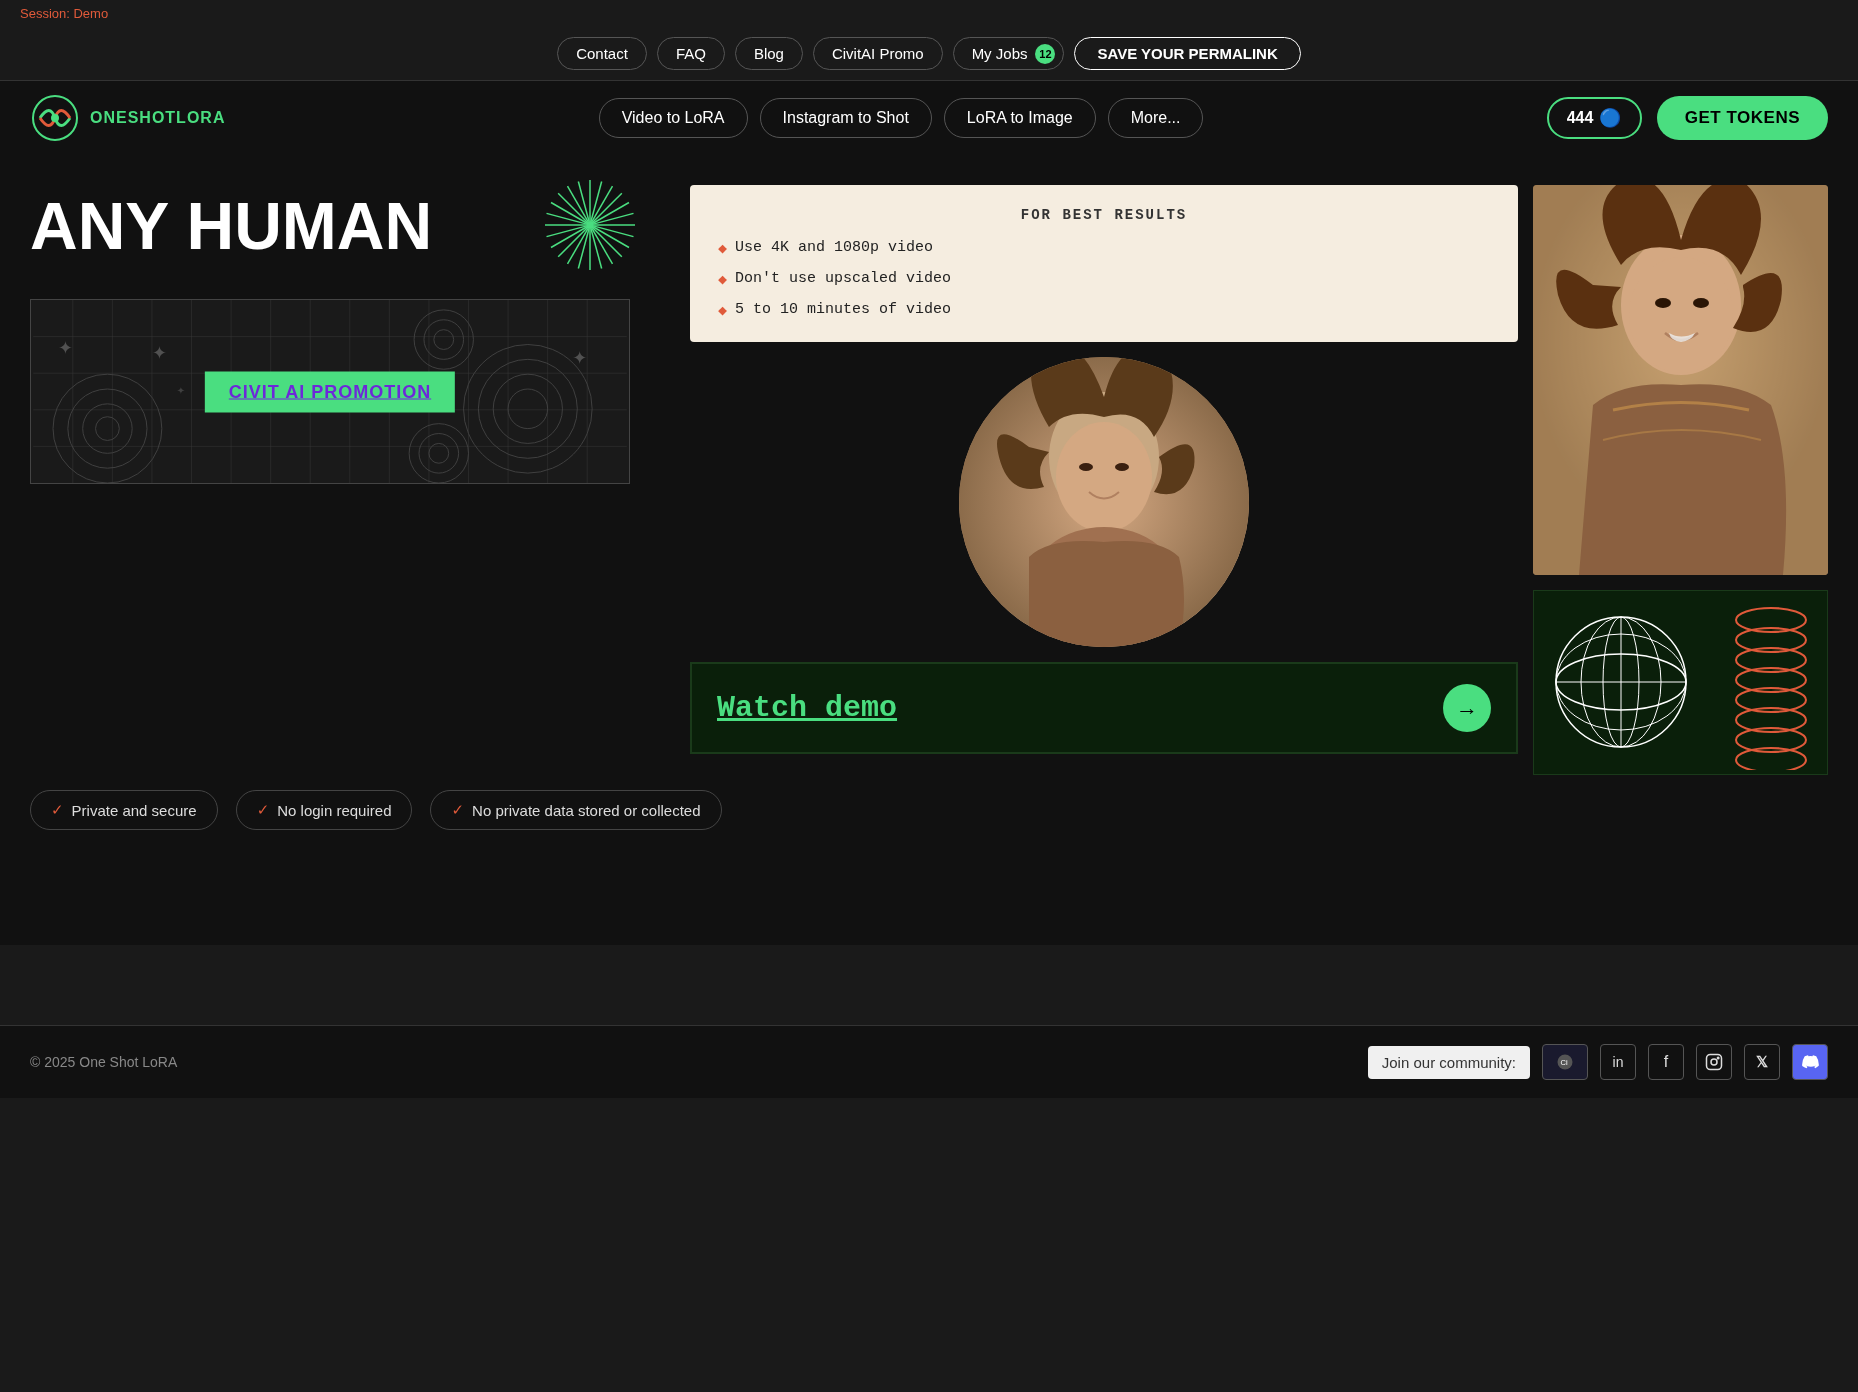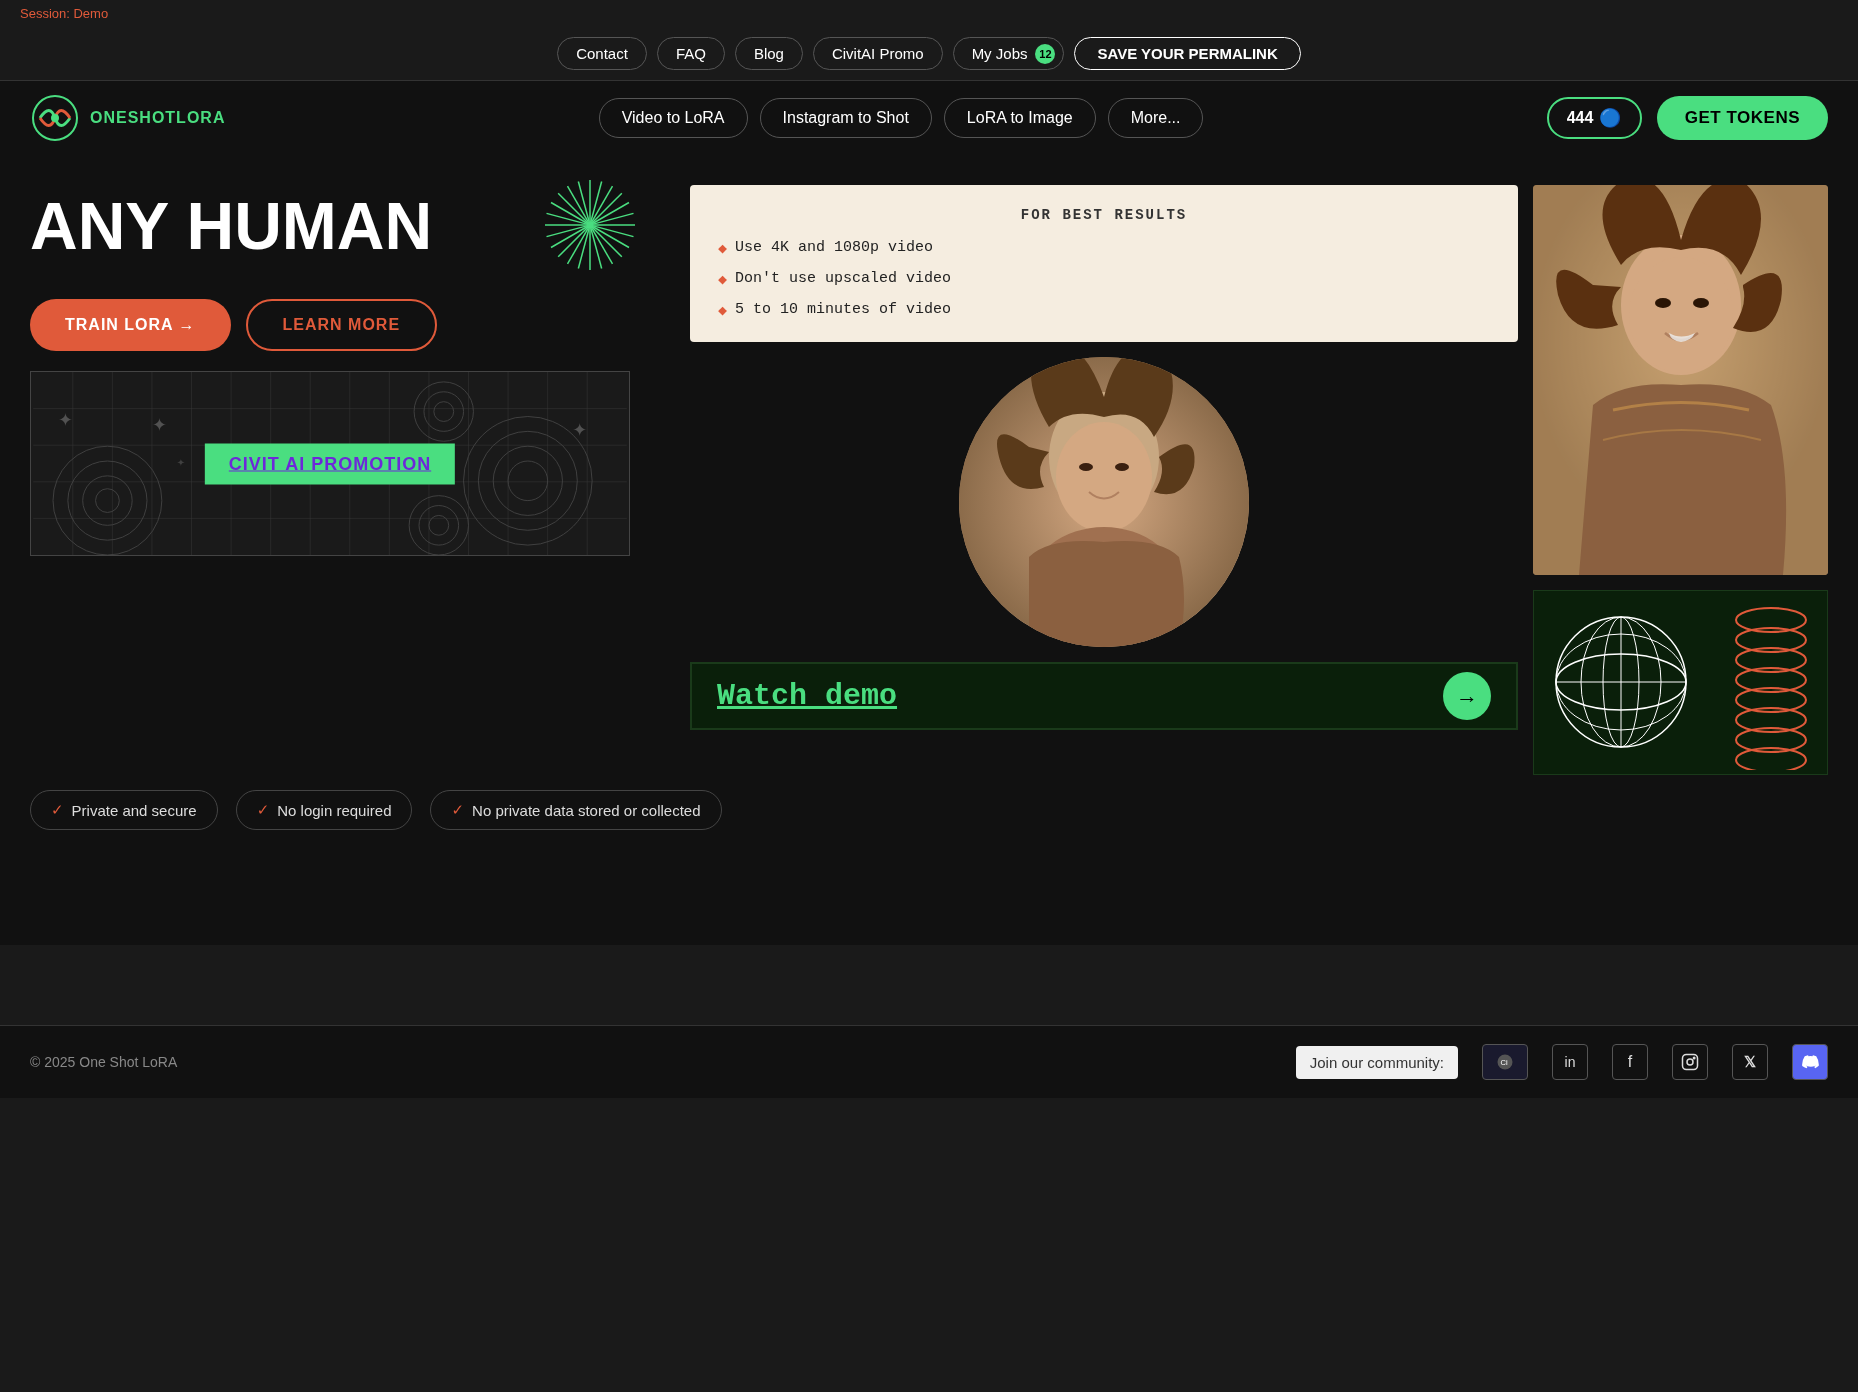--- a/index.html
+++ b/index.html
@@ -245,24 +245,20 @@
               <line x1="0" y1="-45" x2="0" y2="45" stroke="#4ade80" stroke-width="1.5" transform="rotate(120)"></line>
               <line x1="0" y1="-45" x2="0" y2="45" stroke="#4ade80" stroke-width="1.5" transform="rotate(135)"></line>
               <line x1="0" y1="-45" x2="0" y2="45" stroke="#4ade80" stroke-width="1.5" transform="rotate(150)"></line>
               <line x1="0" y1="-45" x2="0" y2="45" stroke="#4ade80" stroke-width="1.5" transform="rotate(165)"></line>
             </g>
           </svg>
         </div>
       </div>
     </div>
 
-    <div class="hero-buttons">
-      <button class="train-btn">TRAIN LORA  →</button>
-      <button class="learn-btn">LEARN MORE</button>
-    </div>
 
     <div style="position:relative; margin-top:10px; width:600px; height:185px; background:#1a1a1a; border:1px solid #444; overflow:hidden;">
 
       <svg style="position:absolute;top:0;left:0;width:100%;height:100%;opacity:0.5;" viewBox="0 0 600 185">
 
         <line x1="40" y1="0" x2="40" y2="185" stroke="#555" stroke-width="0.5"></line>
         <line x1="80" y1="0" x2="80" y2="185" stroke="#555" stroke-width="0.5"></line>
         <line x1="120" y1="0" x2="120" y2="185" stroke="#555" stroke-width="0.5"></line>
         <line x1="160" y1="0" x2="160" y2="185" stroke="#555" stroke-width="0.5"></line>
         <line x1="200" y1="0" x2="200" y2="185" stroke="#555" stroke-width="0.5"></line>
@@ -356,21 +352,21 @@
             <ellipse cx="163" cy="110" rx="7" ry="4" fill="#3a2010"></ellipse>
 
             <path d="M130 135 Q145 148 160 135" fill="none" stroke="#b08060" stroke-width="2"></path>
 
             <ellipse cx="145" cy="230" rx="75" ry="60" fill="#a07050"></ellipse>
             <path d="M70 200 Q90 180 145 185 Q200 180 220 200 Q230 240 220 290 L70 290Z" fill="#8B6040"></path>
           </svg>
         </div>
       </div>
 
-      <div style="background:#0a1f0a; border:2px solid #1a3a1a; padding:8px 25px; display:flex; align-items:center; gap:15px; cursor:pointer;">
+      <div style="background:#0a1f0a; border:2px solid #1a3a1a; padding:20px 25px; display:flex; align-items:center; gap:15px; cursor:pointer;">
         <span style="color:#4ade80; font-size:30px; font-weight:bold; text-decoration:underline; font-family:'Courier New',monospace;">Watch demo</span>
         <div style="margin-left:auto; background:#4ade80; color:#000; border-radius:50%; width:48px; height:48px; display:flex; align-items:center; justify-content:center; font-size:22px; font-weight:bold;">→</div>
       </div>
     </div>
 
     <div style="flex:0 0 295px; display:flex; flex-direction:column; gap:15px;">
 
       <div style="border-radius:4px; overflow:hidden; width:100%; height:390px; background:linear-gradient(160deg,#6B5A3A,#a07850,#d4b090);">
         <svg viewBox="0 0 295 390" width="295" height="390">
           <defs>
@@ -445,21 +441,21 @@
   <div style="border:1px solid #444; border-radius:50px; padding:10px 20px; display:flex; align-items:center; gap:8px; font-size:15px; color:#ddd;">
     <span style="color:#e05a3a;">✓</span>
     <span>No private data stored or collected</span>
   </div>
 </div>
 
 <div style="background:#111; flex:1; height:100px;"></div>
 
 <div style="display:flex; align-items:center; justify-content:space-between; padding:18px 30px; background:#111; border-top:1px solid #333; margin-top:80px;">
   <div style="color:#888; font-size:14px;">© 2025 One Shot LoRA</div>
-  <div style="display:flex; align-items:center; gap:24px;">
+  <div style="display:flex; align-items:center; gap:12px;">
     <div style="background:#f0f0f0; padding:8px 14px; border-radius:4px; color:#333; font-size:15px;">Join our community:</div>
     <div class="social-icon" style="border:1px solid #555; border-radius:4px; width:46px; height:36px; display:flex; align-items:center; justify-content:center; color:#ddd; font-size:14px; cursor:pointer; background:#1a1a2e;">
       <svg width="18" height="18" viewBox="0 0 24 24" fill="#7289da">
           <circle cx="12" cy="12" r="10" fill="#555"></circle>
           <text x="6" y="16" font-size="10" fill="#fff">Ci</text>
         </svg>
     </div>
     <div style="border:1px solid #555; border-radius:4px; width:36px; height:36px; display:flex; align-items:center; justify-content:center; color:#ddd; font-size:14px; cursor:pointer;">in</div>
     <div style="border:1px solid #555; border-radius:4px; width:36px; height:36px; display:flex; align-items:center; justify-content:center; color:#ddd; font-size:16px; cursor:pointer;">f</div>
     <div style="border:1px solid #555; border-radius:4px; width:36px; height:36px; display:flex; align-items:center; justify-content:center; color:#ddd; font-size:14px; cursor:pointer;">

